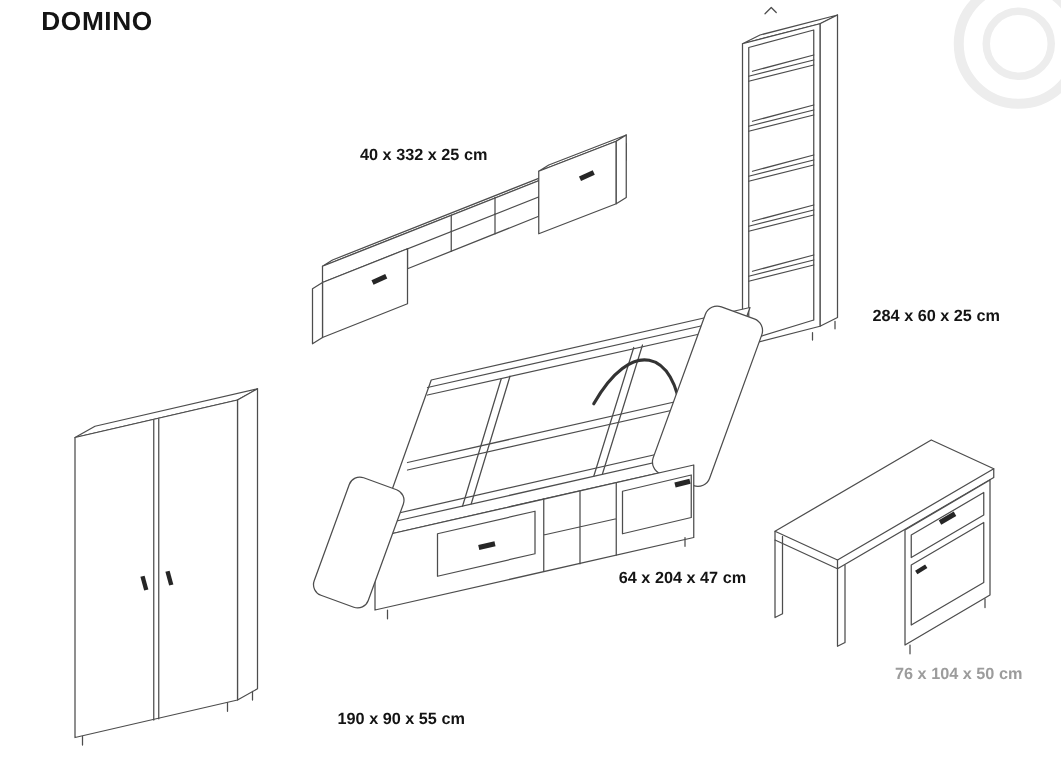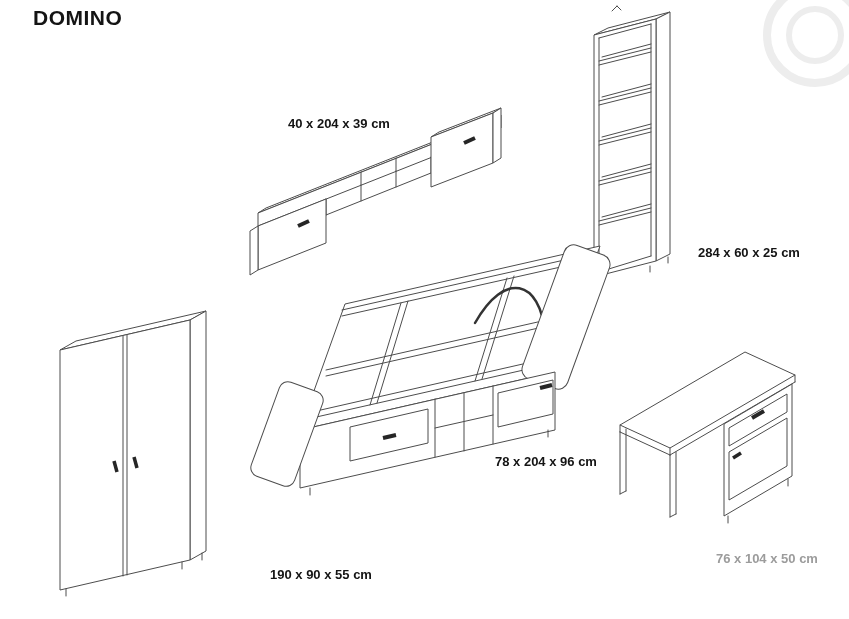--- a/index.html
+++ b/index.html
@@ -50,21 +50,21 @@
       <path class="face" d="M10 131 L2 136 L2 180 L10 175 Z"></path>
       <path class="handle" d="M50 131 L61 126"></path>
     </g>
     <g>
       <path class="face" d="M183 42 L191 37 L253 13 L245 18 Z"></path>
       <path class="face" d="M183 42 L245 18 L245 68 L183 92 Z"></path>
       <path class="face" d="M245 18 L253 13 L253 63 L245 68 Z"></path>
       <path class="handle" d="M216 48 L227 43"></path>
     </g>
   </svg>
-  <div class="dim" style="left:288px;top:116px">40 x 204 x 39 cm</div>
+  <div class="dim" style="left:288px;top:116px">40 x 332 x 25 cm</div>
 
   <svg class="fig" style="left:578px;top:5px" width="112" height="292">
     <g>
       <path class="face" d="M16 30 L30 23 L92 7 L78 14 Z"></path>
       <path class="face" d="M78 14 L92 7 L92 249 L78 256 Z"></path>
       <path class="face" d="M16 30 L78 14 L78 256 L16 272 Z"></path>
       <path class="ln" d="M21 33 L73 19 M21 33 L21 267 M73 19 L73 251 M21 267 L73 251"></path>
       <path class="ln" d="M34 6 L39 1 M39 1 L43 5"></path>
     </g>
     <g>
@@ -113,36 +113,36 @@
       <path class="face" d="M50 192 L305 134 L305 192 L50 250 Z"></path>
       <path class="face" d="M100 189 L178 171 L178 205 L100 223 Z"></path>
       <path class="handle" d="M133 200 L146 197"></path>
       <path class="ln" d="M185 161 L185 219 M243 148 L243 206 M214 155 L214 213 M185 190 L243 177"></path>
       <path class="face" d="M248 155 L303 142 L303 176 L248 189 Z"></path>
       <path class="handle" d="M290 150 L302 147"></path>
       <path class="ln" d="M60 250 L60 257 M298 192 L298 199"></path>
     </g>
     <rect class="face" x="14" y="146" width="46" height="100" rx="9" transform="rotate(20 37 196)"></rect>
   </svg>
-  <div class="dim" style="left:495px;top:454px">78 x 204 x 96 cm</div>
+  <div class="dim" style="left:495px;top:454px">64 x 204 x 47 cm</div>
 
   <svg class="fig" style="left:612px;top:348px" width="205" height="195">
     <g>
       <path class="face" d="M8 77 L133 4 L183 27 L58 100 Z"></path>
       <path class="ln" d="M58 100 L58 107 M183 27 L183 34 M58 107 L183 34"></path>
       <path class="ln" d="M8 77 L8 84 M8 84 L58 107"></path>
     </g>
     <g>
       <path class="ln" d="M8 84 L8 146 M14 81 L14 143 M8 146 L14 143"></path>
       <path class="ln" d="M58 107 L58 169 M64 104 L64 166 M58 169 L64 166"></path>
     </g>
     <g>
       <path class="face" d="M112 76 L180 36 L180 128 L112 168 Z"></path>
       <path class="face" d="M117 80 L175 46 L175 64 L117 98 Z"></path>
       <path class="handle" d="M140 70 L152 63"></path>
       <path class="face" d="M117 104 L175 70 L175 118 L117 152 Z"></path>
       <path class="handle-thin" d="M121 110 L129 105"></path>
       <path class="ln" d="M116 168 L116 175 M176 131 L176 138"></path>
     </g>
   </svg>
-  <div class="dim muted" style="left:716px;top:551px">76 x 104 x 50 cm</div>
+  <div class="dim muted" style="left:716px;top:531px">76 x 104 x 50 cm</div>
 
 </div>
 
 </body></html>

